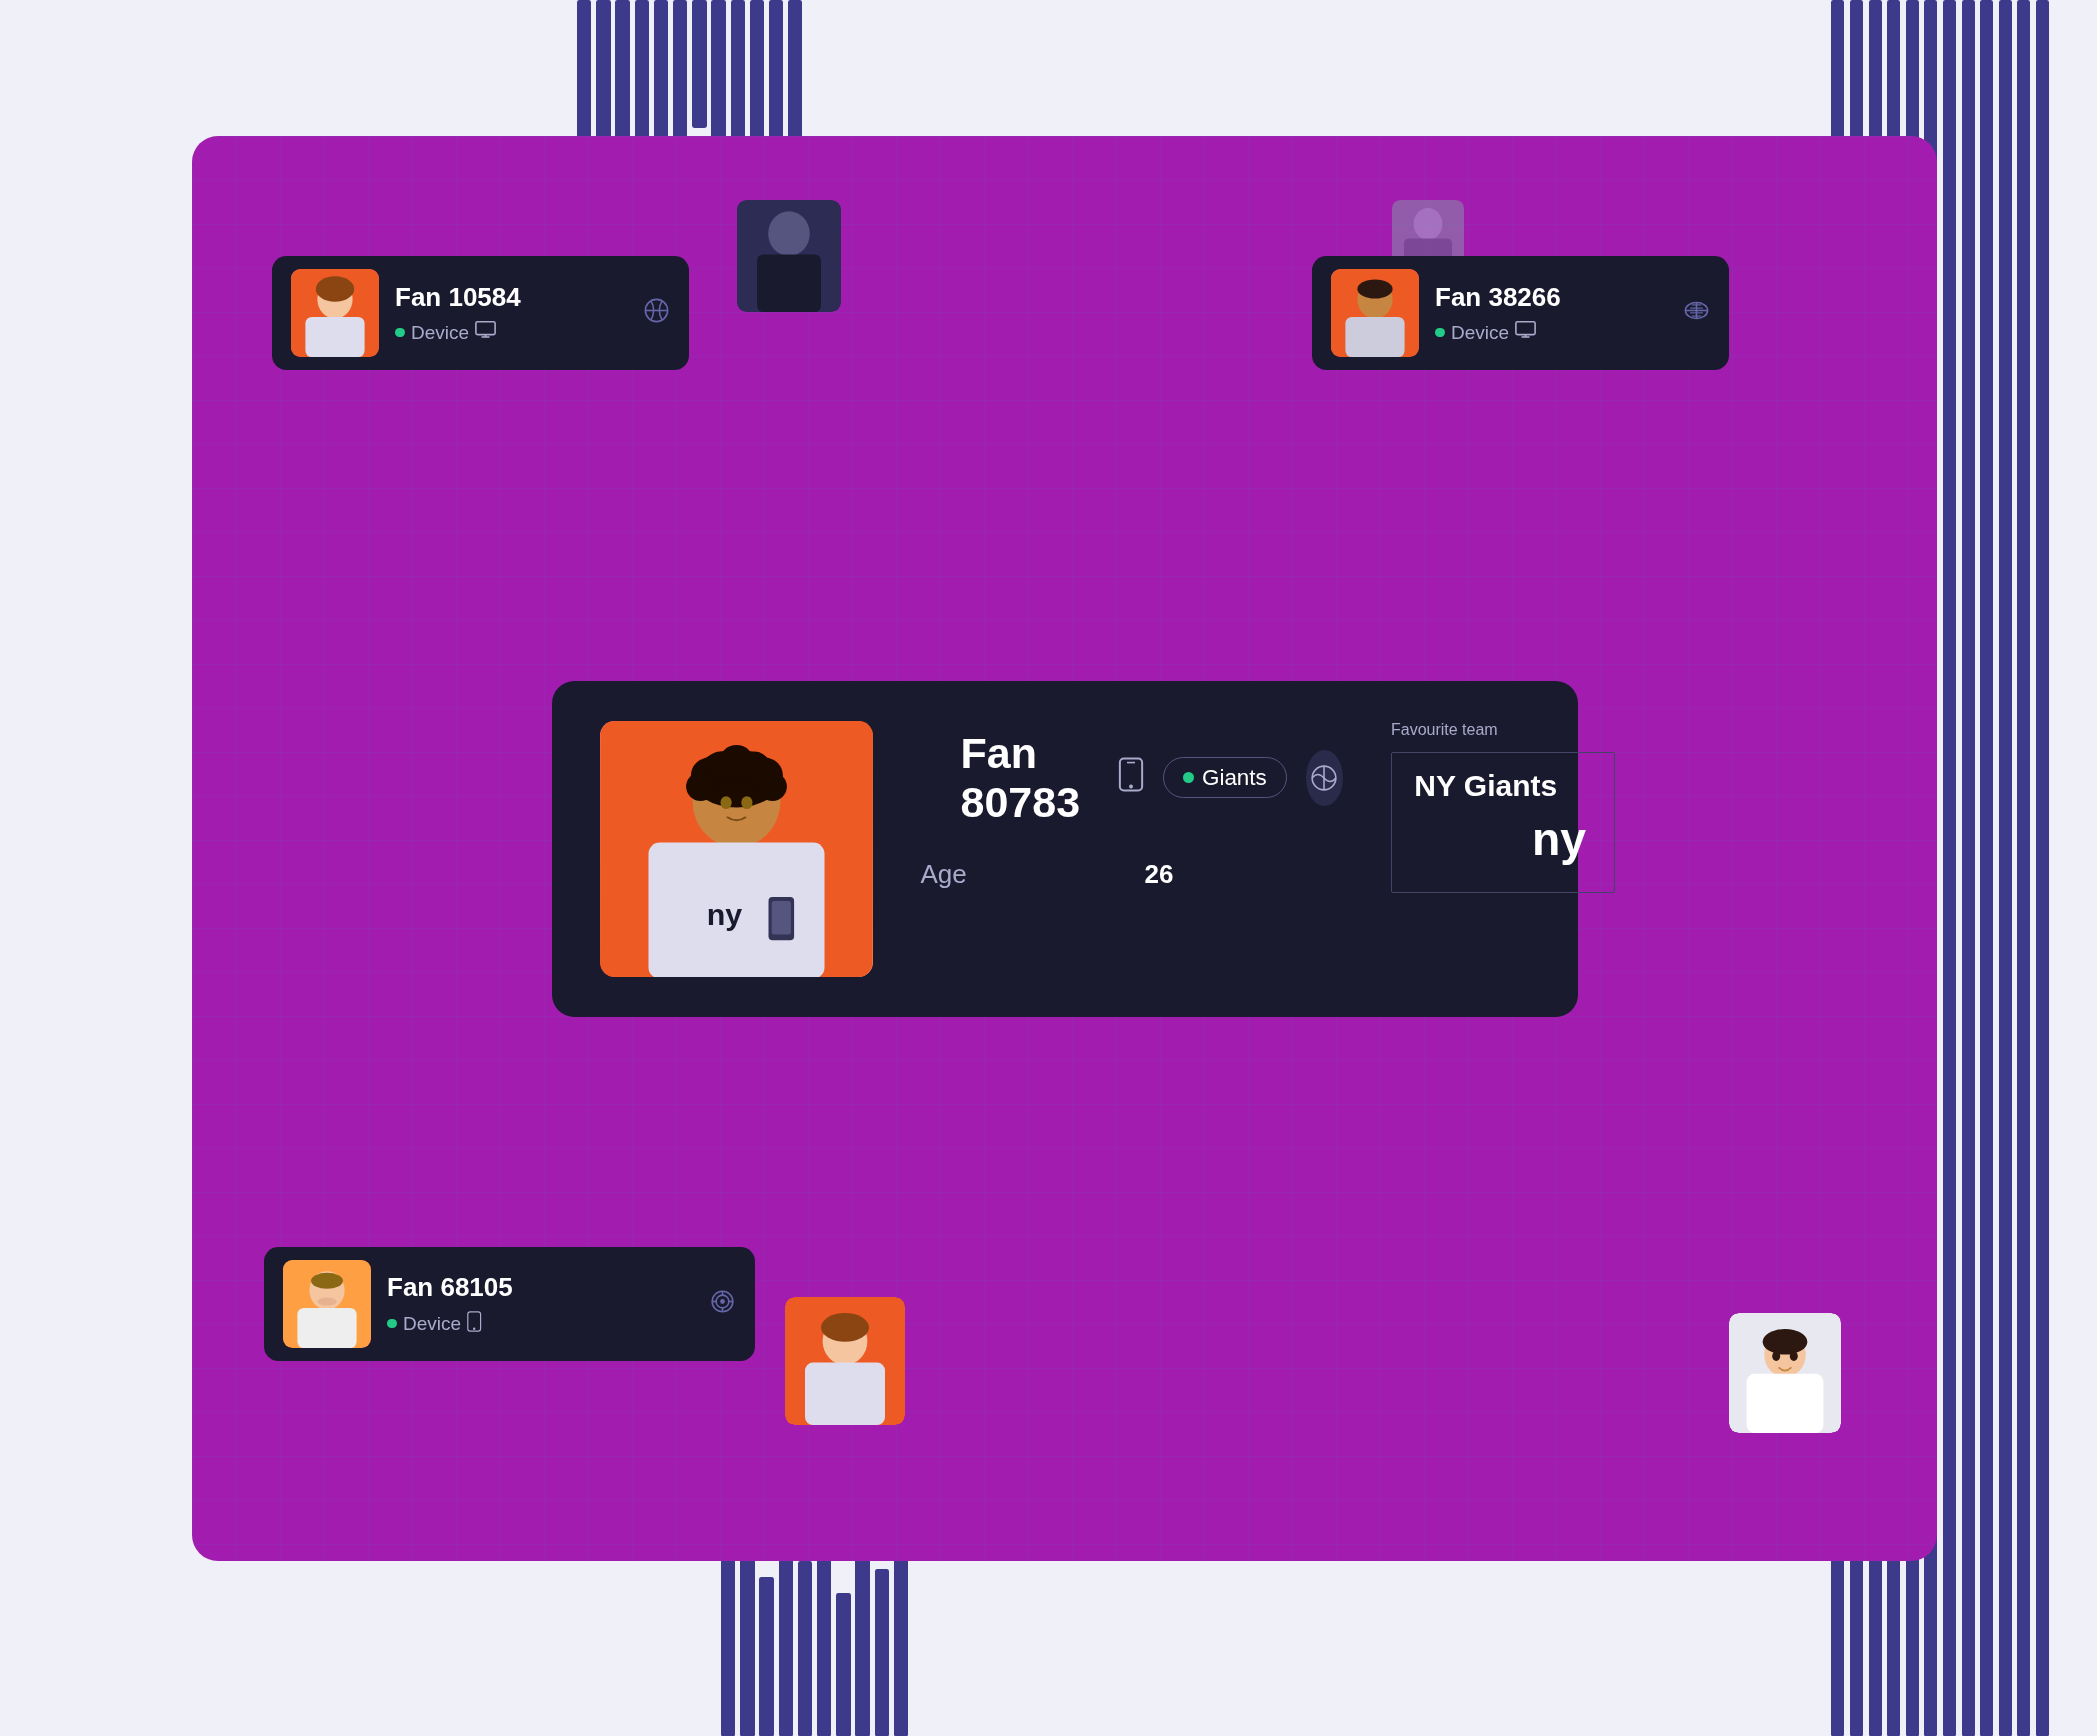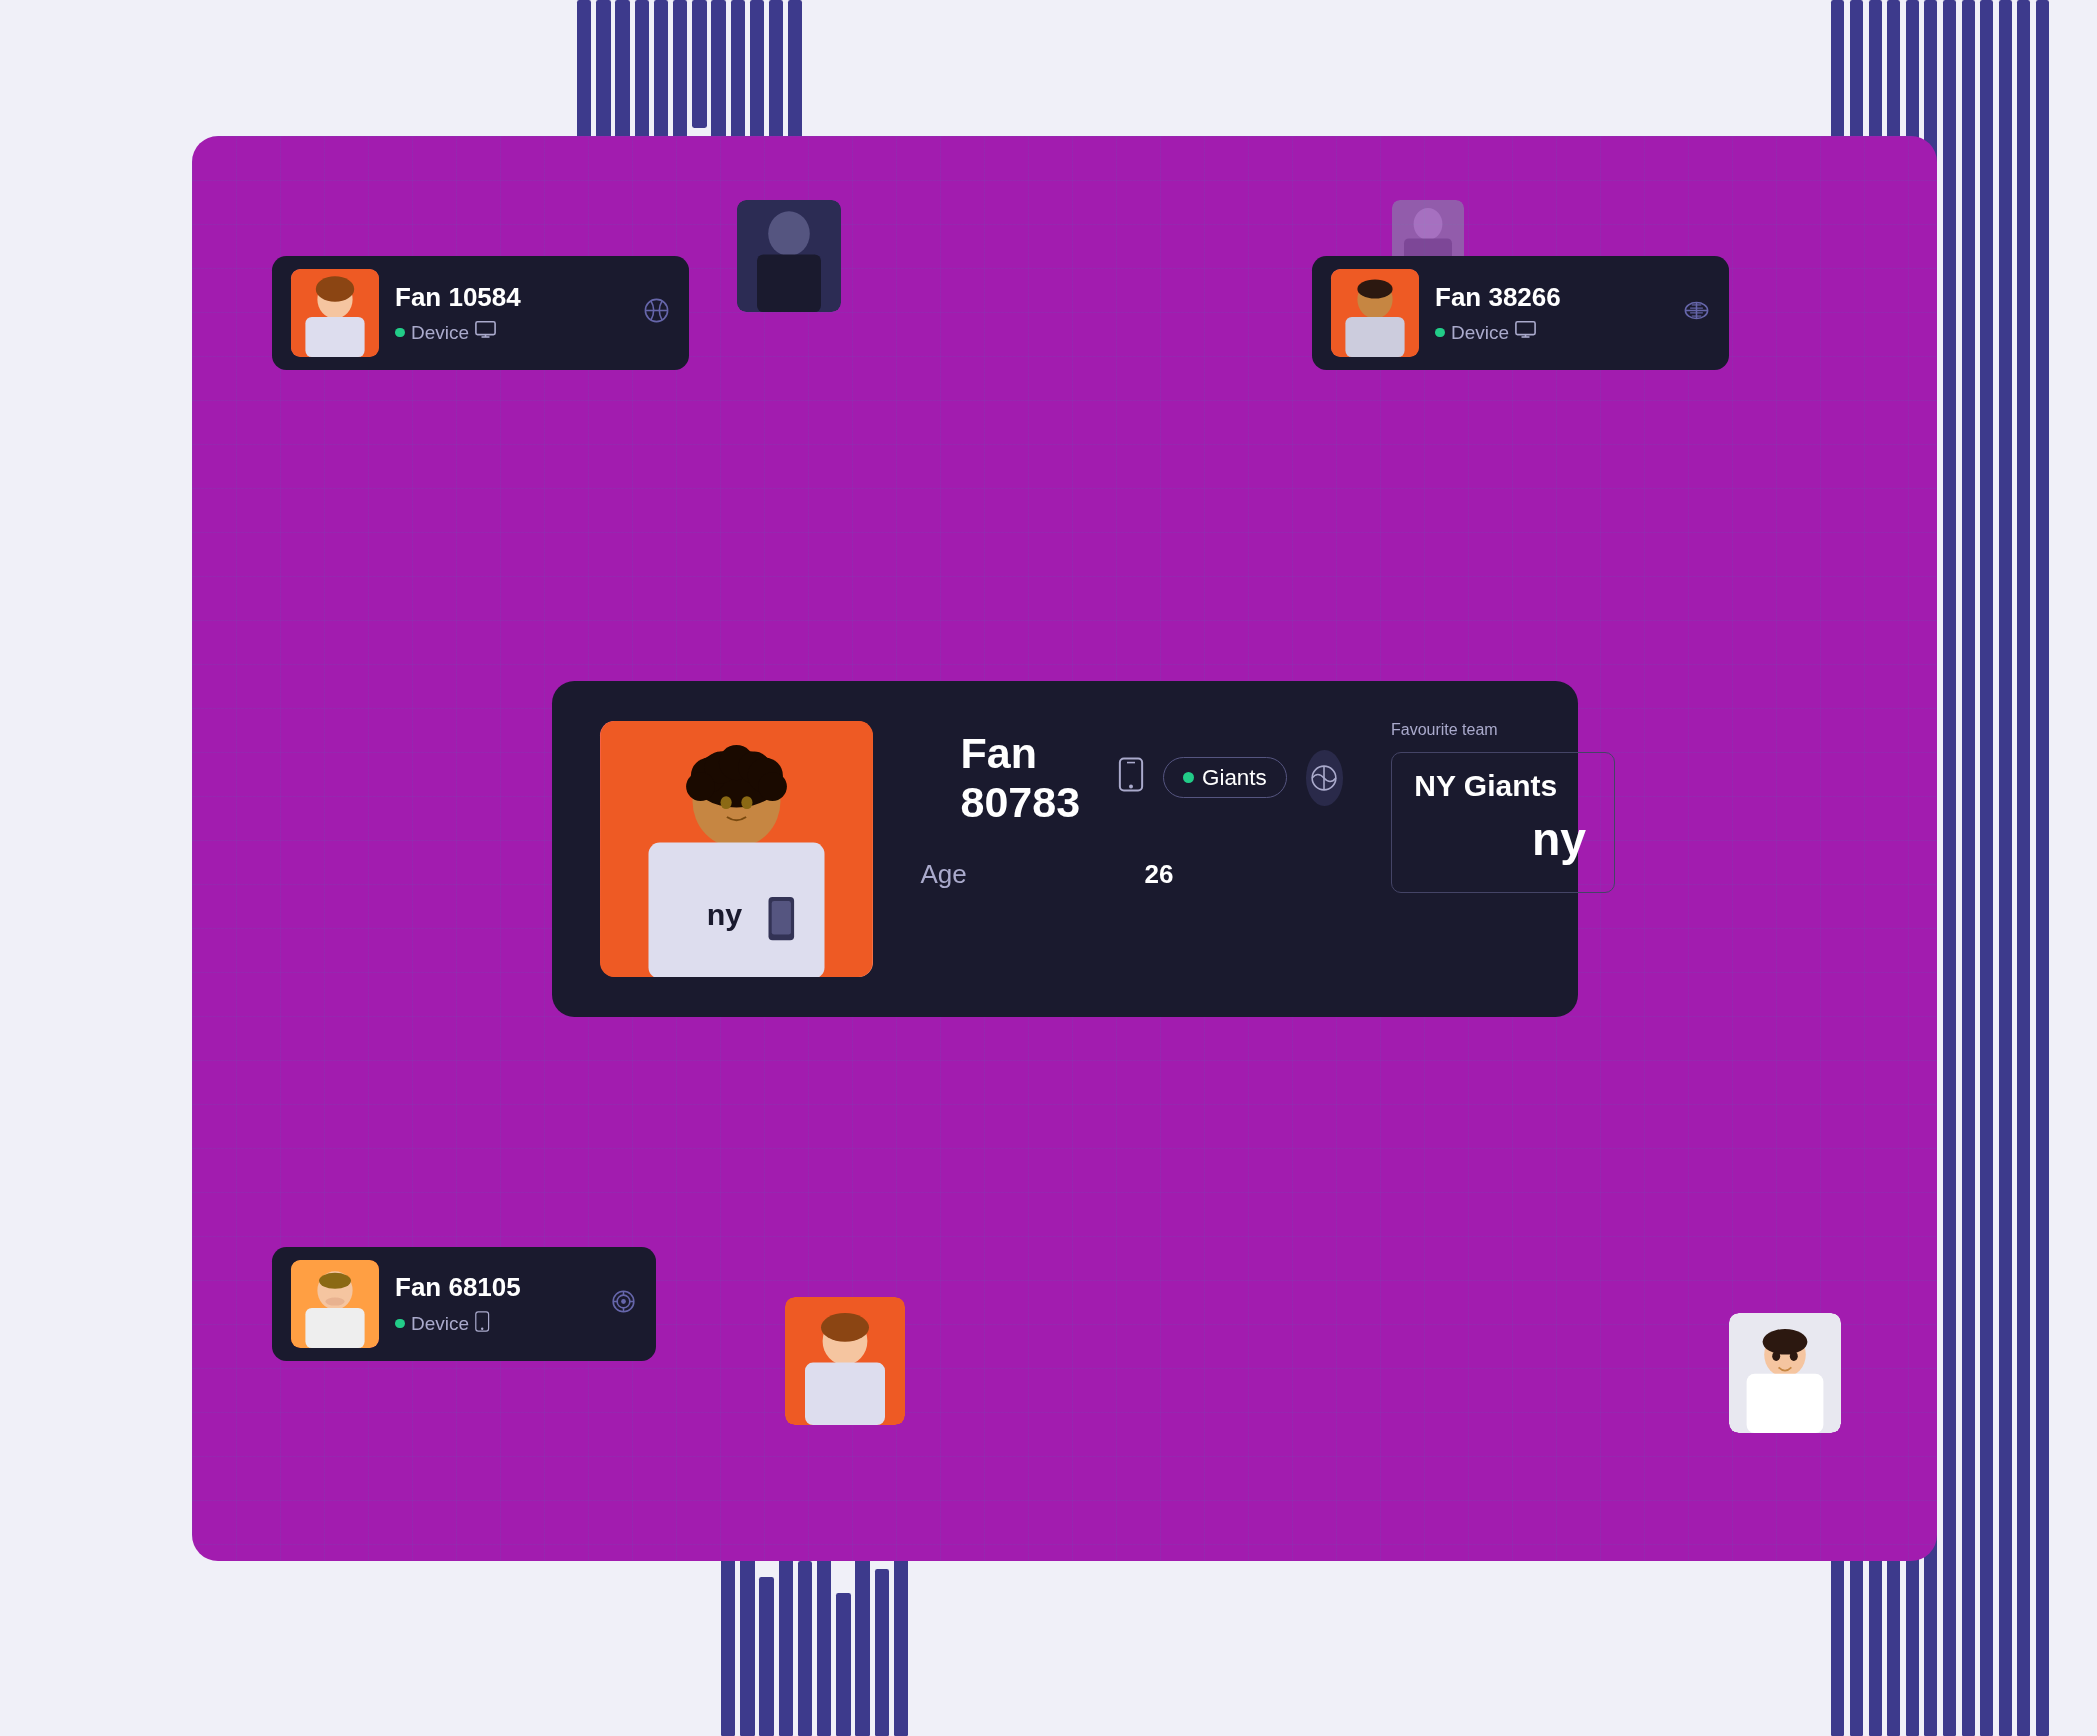--- a/index.html
+++ b/index.html
@@ -141,22 +141,22 @@
     }
 
     .card-fan2 {
       top: 72px;
       right: 160px;
       width: 417px;
     }
 
     .card-fan3 {
       bottom: 152px;
-      left: 32px;
-      width: 384px;
+      left: 24px;
+      width: 491px;
     }
 
     
     .floating-avatar {
       position: absolute;
       border-radius: 9.6px;
       overflow: hidden;
     }
 
     .float-avatar-top-center {
@@ -350,21 +350,21 @@
       gap: 13px;
     }
 
     .fav-team-label {
       color: #aaaacc;
       font-size: 16px;
     }
 
     .team-box {
       border: 1.6px solid #444466;
-      border-radius: 10px;
+      border-radius: 2px;
       padding: 16px 22.4px;
       display: flex;
       flex-direction: column;
       align-items: flex-end;
       gap: 6.4px;
       width: 100%;
     }
 
     .team-name {
       color: #ffffff;

